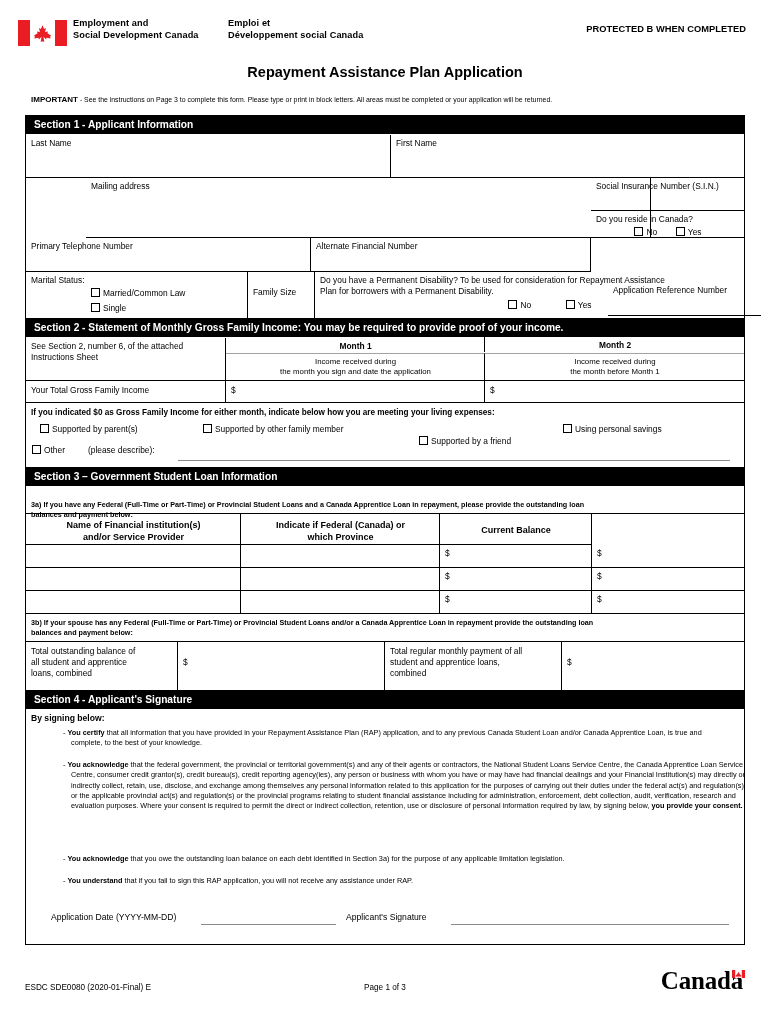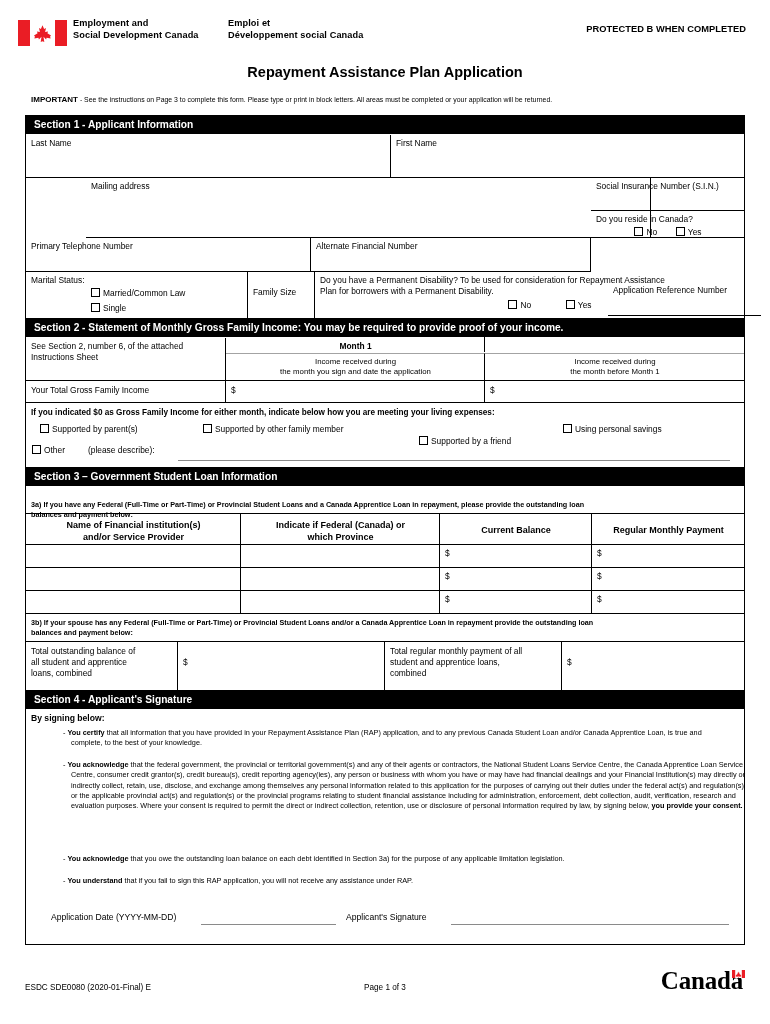--- a/index.html
+++ b/index.html
@@ -282,20 +282,23 @@
     <div class="bar">Section 2 - Statement of Monthly Gross Family Income: You may be required to provide proof of your income.</div>
 
     <div class="cell bb br" style="left:0; top:19px; width:200px; height:43px;">
       <div>See Section 2, number 6, of the attached</div>
       <div>Instructions Sheet</div>
     </div>
 
     <div class="cell br ctr bold" style="left:200px; top:18px; width:259px; height:15px; padding-top:4px;">
       <span>Month 1</span>
     </div>
+    <div class="cell ctr bold" style="left:459px; top:19px; width:259px; height:15px; padding-top:2px;">
+      <span>Month 2</span>
+    </div>
 
     <div class="cell bt bb br ctr" style="left:200px; top:34px; width:259px; height:28px; padding-top:3px; font-size:7.8px; line-height:10px;">
       <div>Income received during</div>
       <div>the month you sign and date the application</div>
     </div>
     <div class="cell bt bb ctr" style="left:459px; top:34px; width:259px; height:28px; padding-top:3px; font-size:7.8px; line-height:10px;">
       <div>Income received during</div>
       <div>the month before Month 1</div>
     </div>
 
@@ -338,23 +341,20 @@
     <div class="cell bb br ctr bold" style="left:0; top:46px; width:215px; height:31px; padding-top:5px; font-size:9px; line-height:12px;">
       <div>Name of Financial institution(s)</div>
       <div>and/or Service Provider</div>
     </div>
     <div class="cell bb br ctr bold" style="left:215px; top:46px; width:199px; height:31px; padding-top:5px; font-size:9px; line-height:12px;">
       <div>Indicate if Federal (Canada) or</div>
       <div>which Province</div>
     </div>
     <div class="cell bb br ctr bold" style="left:414px; top:46px; width:152px; height:31px; padding-top:11px; font-size:9px;">
       <span>Current Balance</span>
-    </div>
-    <div class="cell bb ctr bold" style="left:566px; top:46px; width:152px; height:31px; padding-top:11px; font-size:9px;">
-      <span>Regular Monthly Payment</span>
     </div>
 
     <div class="cell bb br" style="left:0; top:77px; width:215px; height:23px;"><span></span></div>
     <div class="cell bb br" style="left:215px; top:77px; width:199px; height:23px;"><span></span></div>
     <div class="cell bb br" style="left:414px; top:77px; width:152px; height:23px;"><span>$</span></div>
     <div class="cell bb" style="left:566px; top:77px; width:152px; height:23px;"><span>$</span></div>
 
     <div class="cell bb br" style="left:0; top:100px; width:215px; height:23px;"><span></span></div>
     <div class="cell bb br" style="left:215px; top:100px; width:199px; height:23px;"><span></span></div>
     <div class="cell bb br" style="left:414px; top:100px; width:152px; height:23px;"><span>$</span></div>

